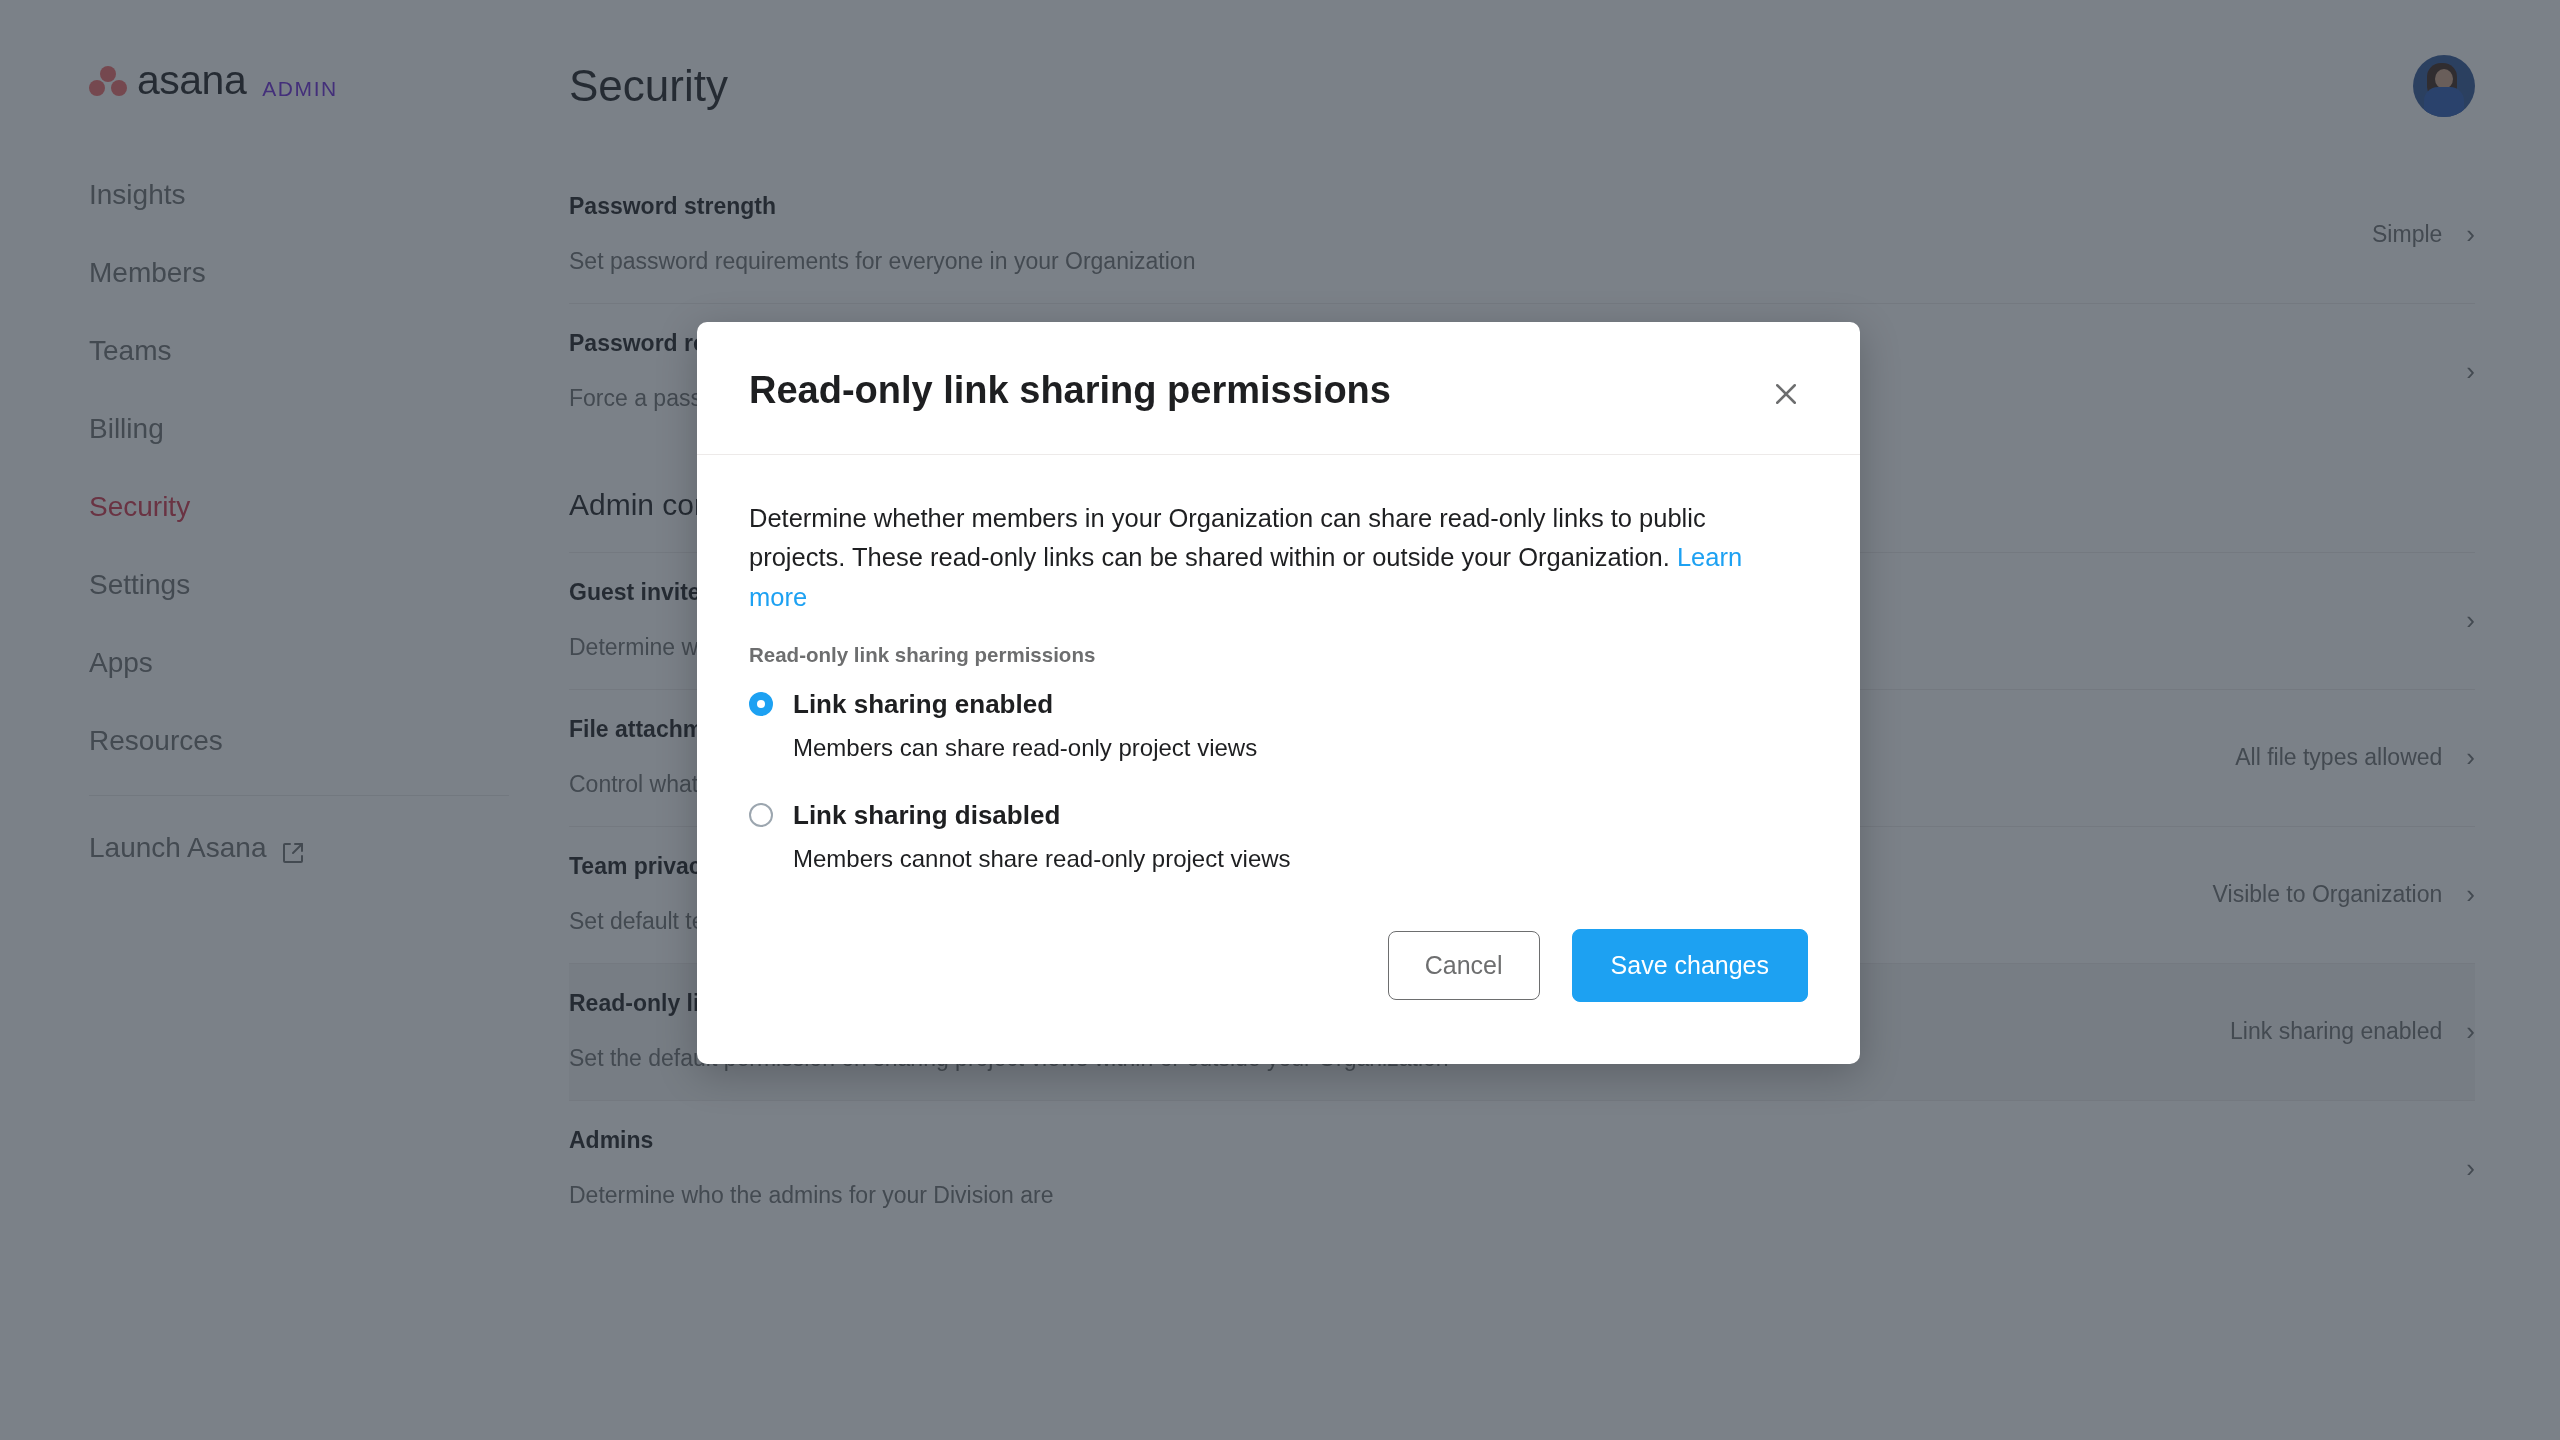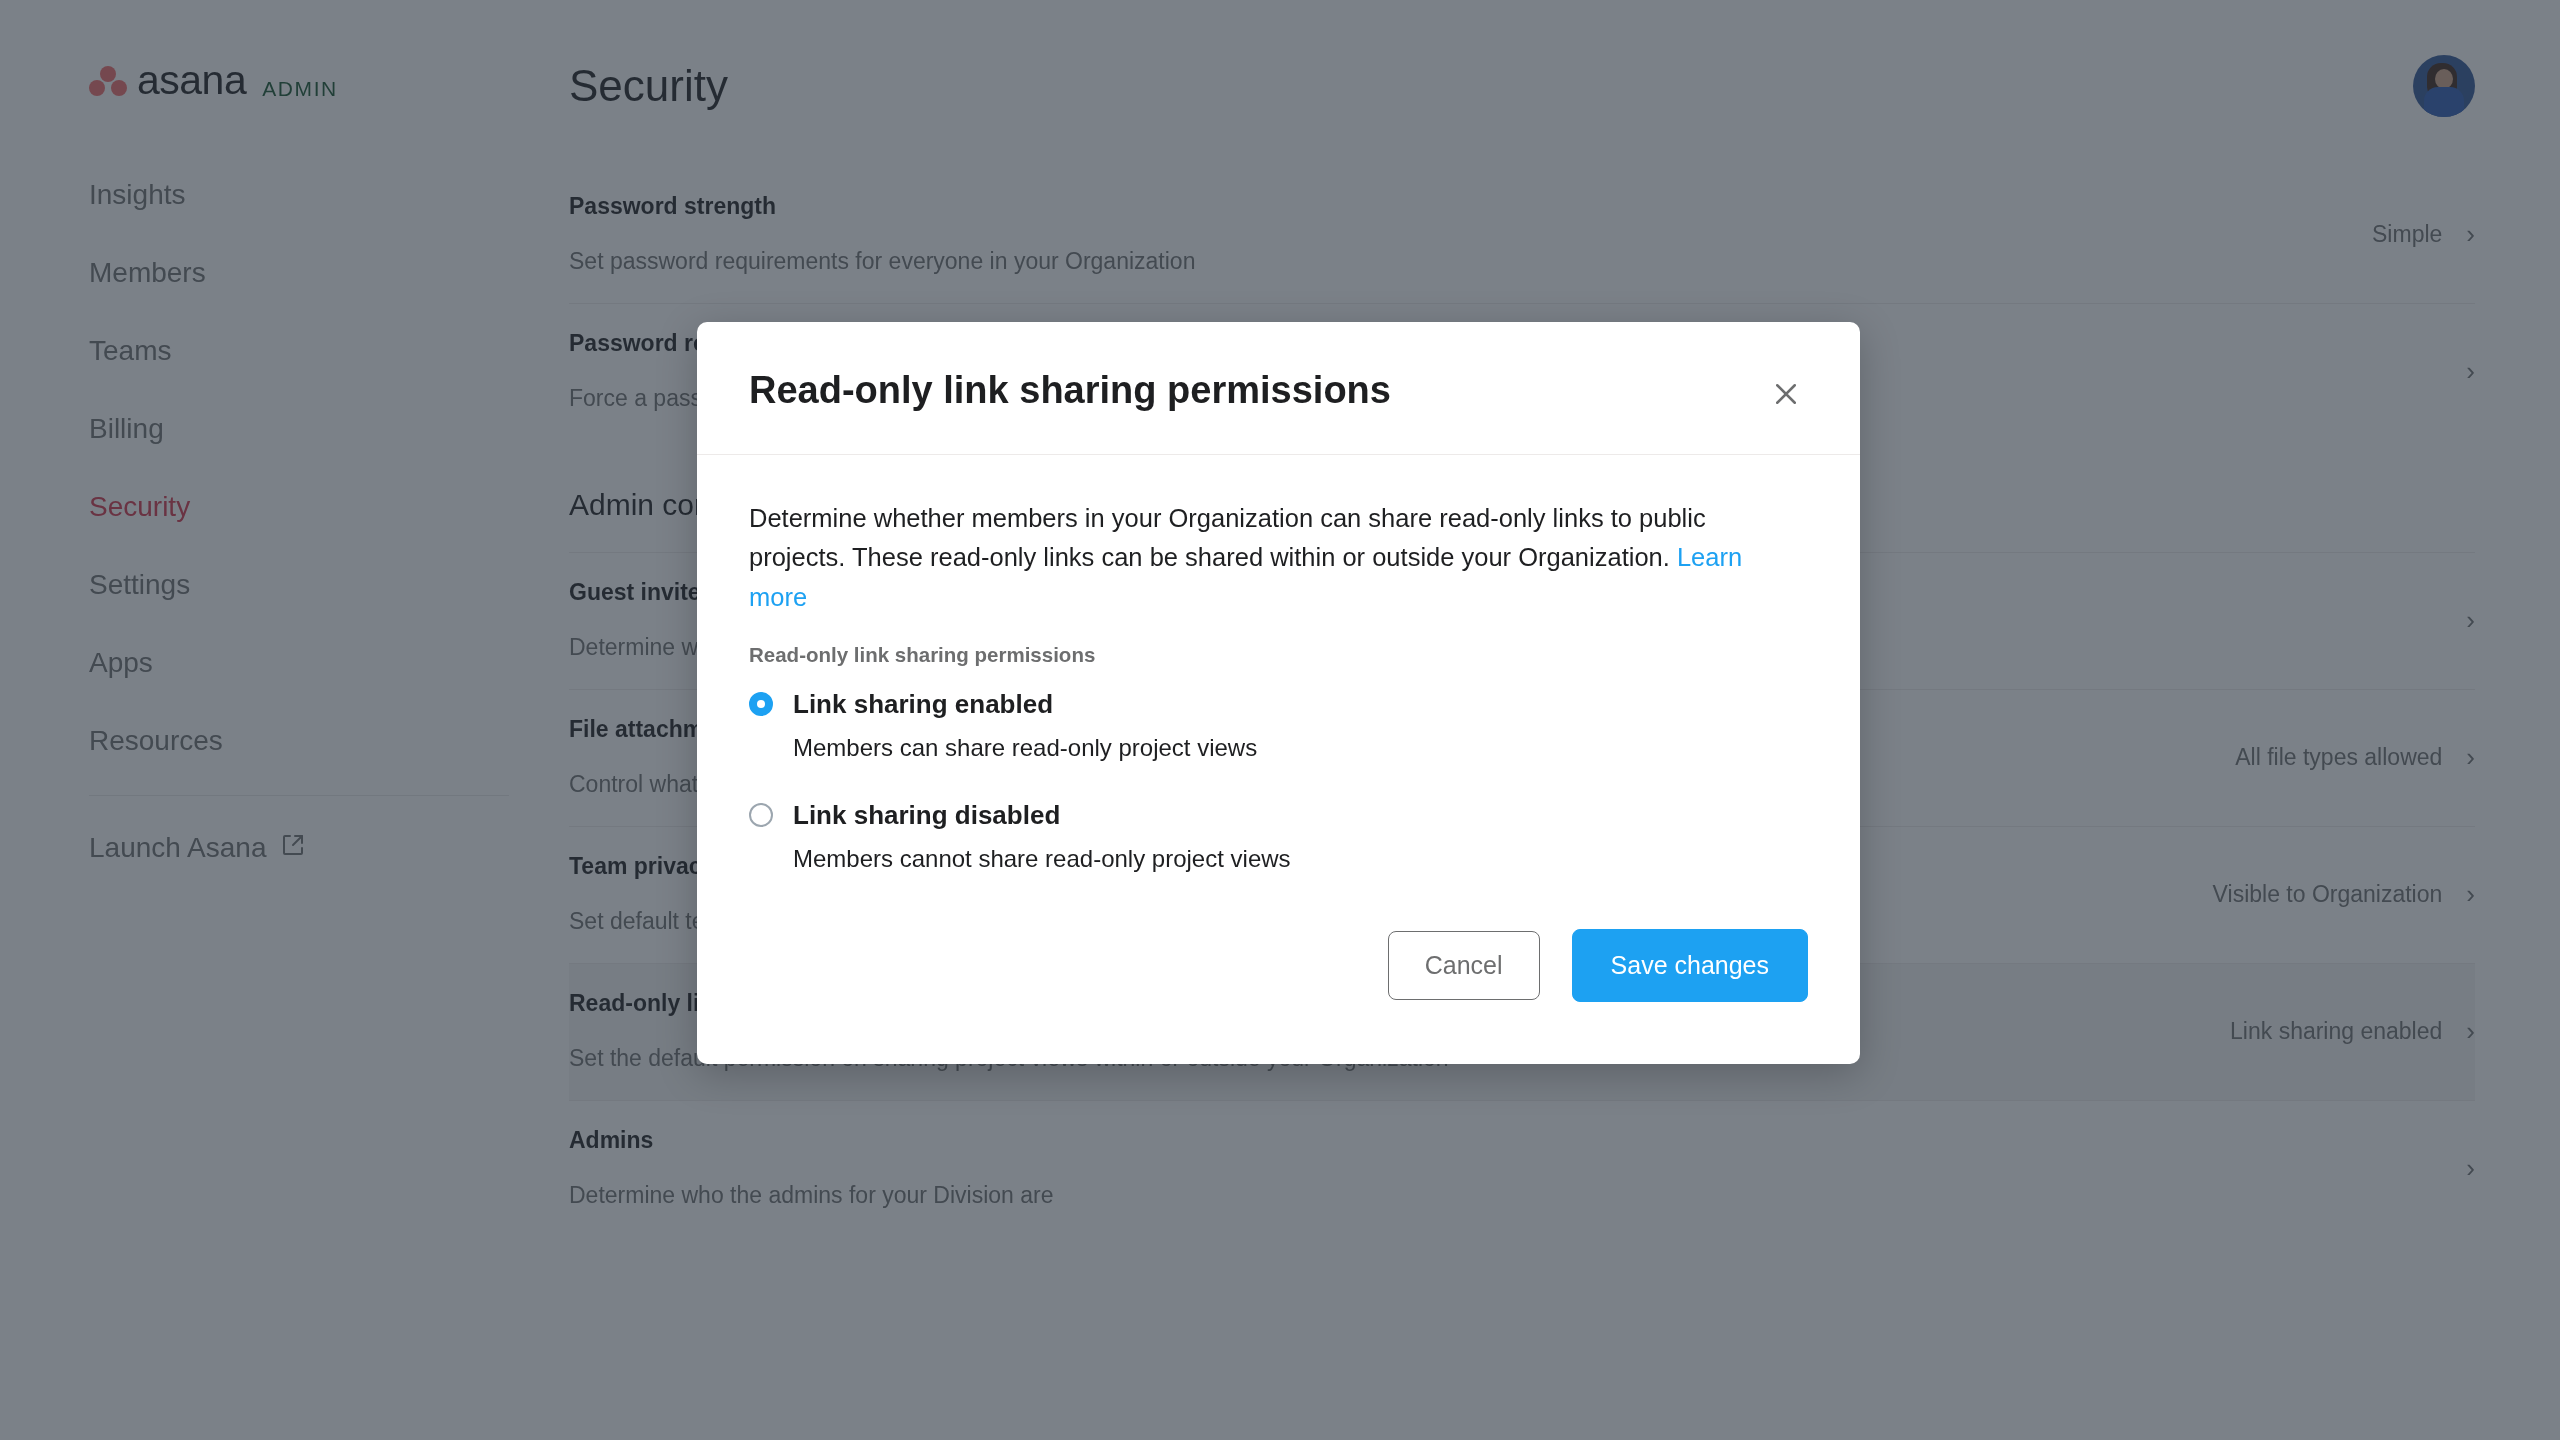--- a/index.html
+++ b/index.html
@@ -62,21 +62,21 @@
   .asana-word {
     font-size: 41px;
     letter-spacing: -0.5px;
     color: #1e1f21;
     font-weight: 400;
     line-height: 1;
   }
   .brand-admin {
     font-size: 21px;
     letter-spacing: 1.6px;
-    color: #14532d;
+    color: #6d28d9;
     font-weight: 400;
   }
 
   .nav-list { list-style: none; }
   .nav-item {
     font-size: 28px;
     color: #6d6e6f;
     padding: 0 0 0 60px;
     height: 48px;
     line-height: 48px;
@@ -89,21 +89,21 @@
   .nav-divider {
     height: 1px;
     background: #e8e8e8;
     margin: 30px 60px 36px 60px;
   }
   .launch-row {
     font-size: 28px;
     color: #6d6e6f;
     padding-left: 60px;
     display: flex;
-    align-items: flex-start;
+    align-items: flex-end;
     gap: 14px;
     cursor: pointer;
   }
   .ext-icon { display: inline-block; width: 24px; height: 24px; }
 
   
   .main {
     flex: 1 1 auto;
     position: relative;
     padding: 55px 0 0 0;

